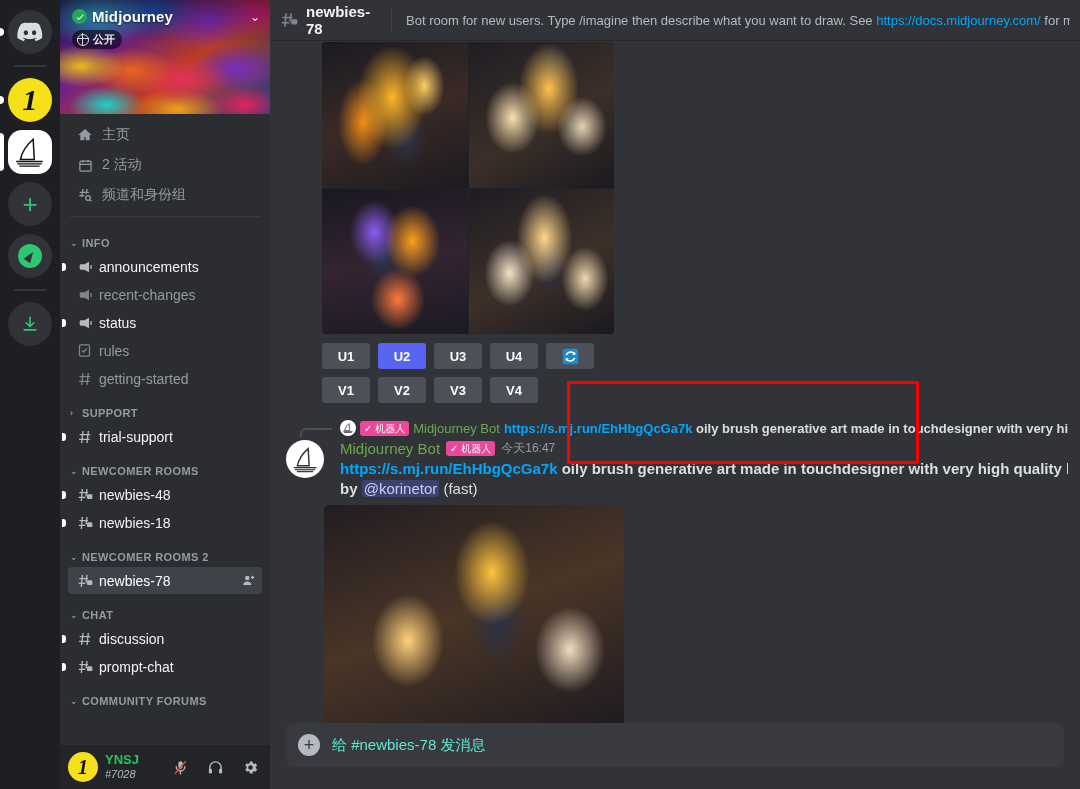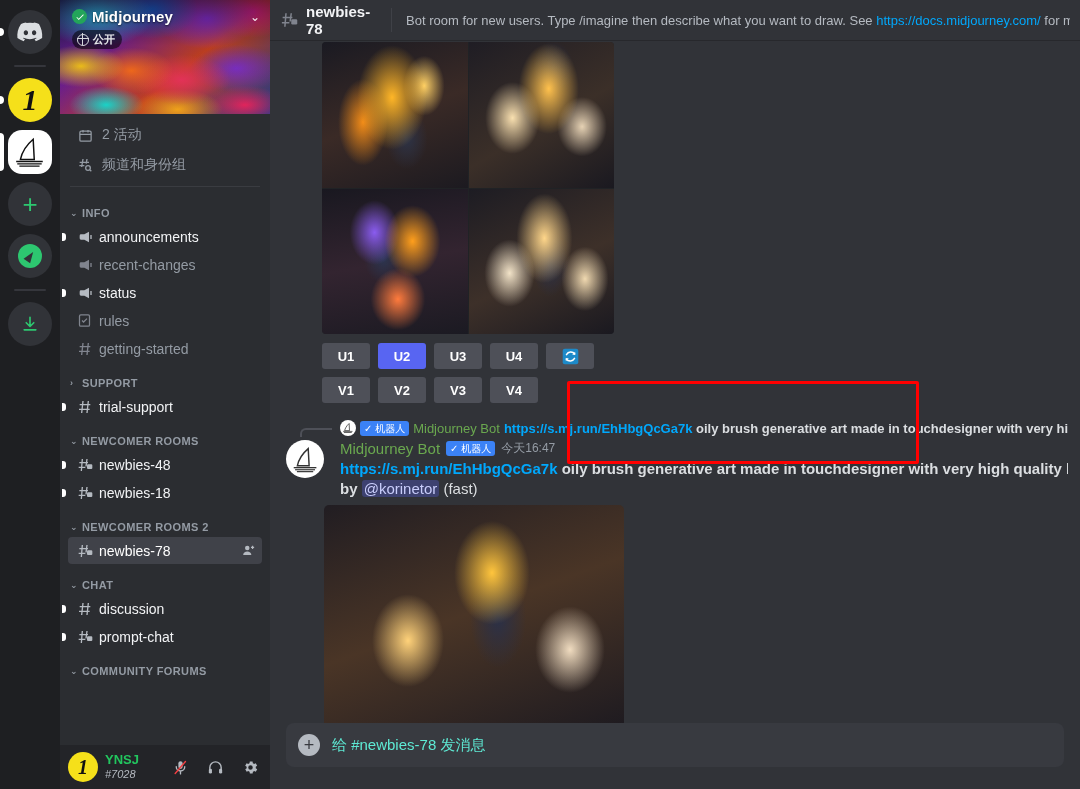--- a/index.html
+++ b/index.html
@@ -234,21 +234,21 @@
     position: absolute; left: 30px; top: 9px; width: 32px; height: 9px;
     border-left: 2px solid #4e5058; border-top: 2px solid #4e5058;
     border-top-left-radius: 6px;
   }
   .mini-av {
     width: 16px; height: 16px; border-radius: 50%; background: #fff;
     display:flex; align-items:center; justify-content:center; flex: 0 0 16px;
   }
   .mini-av svg { width: 12px; height: 12px; }
   .bot-tag {
-    background: #3b82f6; color: #fff; font-size: 10px; font-weight: 500;
+    background: #ec4899; color: #fff; font-size: 10px; font-weight: 500;
     border-radius: 3px; padding: 0 4px; height: 15px; line-height: 15px;
     display: inline-flex; align-items: center; gap: 2px; vertical-align: middle;
   }
   .reply-author { color: #6aa84f; font-size: 13px; }
   .reply-body { color: #dbdee1; font-size: 13px; font-weight: bold; overflow: hidden; }
   .reply-body .lnk { color: #00a8fc; }
 
   .msg-main { display: flex; padding-left: 16px; margin-top: 1px; }
   .big-av {
     width: 38px; height: 38px; border-radius: 50%; background: #fff; flex: 0 0 38px;
@@ -355,20 +355,28 @@
         <span class="srv-name">Midjourney</span>
         <span class="chev-down">⌄</span>
       </div>
       <div class="public-badge">
         <span class="globe"></span>
         <span>公开</span>
       </div>
     </div>
 
     <div class="chan-scroll">
+      <div class="nav-row">
+        <span class="ic">
+          <svg width="16" height="16" viewBox="0 0 24 24">
+              <path fill="#949ba4" d="M12 3 2 12h3v8h6v-5h2v5h6v-8h3z"></path>
+            </svg>
+        </span>
+        <span>主页</span>
+      </div>
       <div class="nav-row">
         <span class="ic">
           <svg width="15" height="15" viewBox="0 0 24 24">
               <rect x="3" y="5" width="18" height="16" rx="2" fill="none" stroke="#949ba4" stroke-width="2"></rect>
               <path stroke="#949ba4" stroke-width="2" d="M3 10h18M8 3v4M16 3v4"></path>
             </svg>
         </span>
         <span>2 活动</span>
       </div>
       <div class="nav-row">

